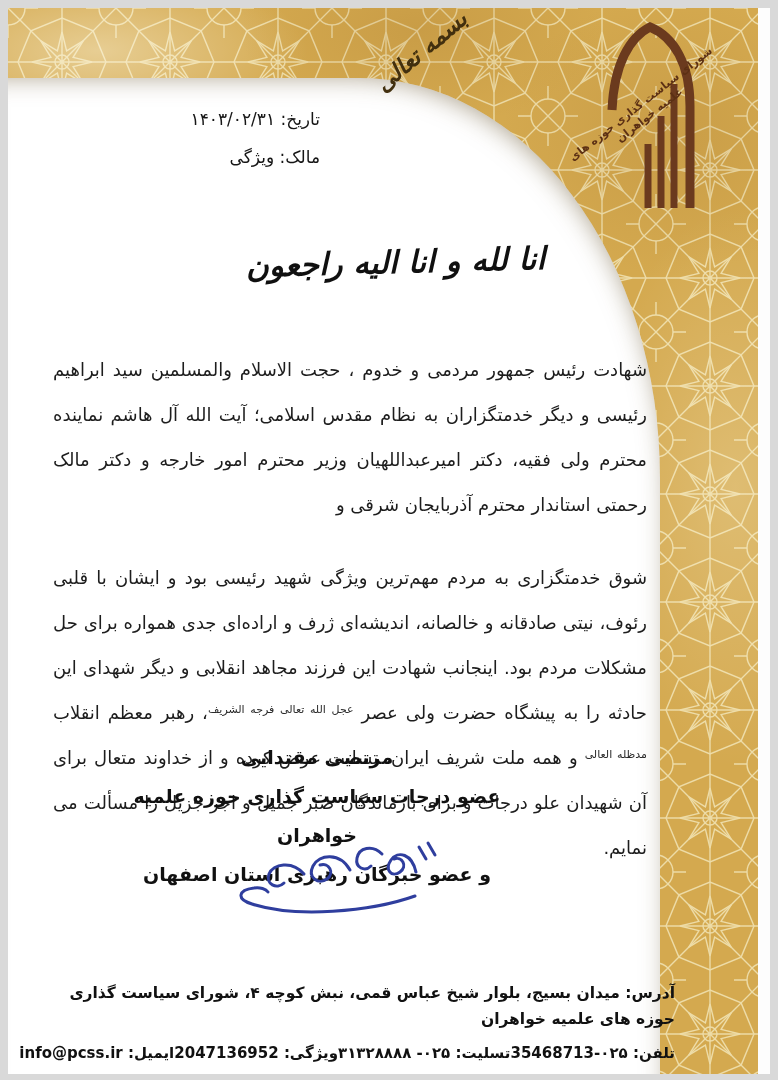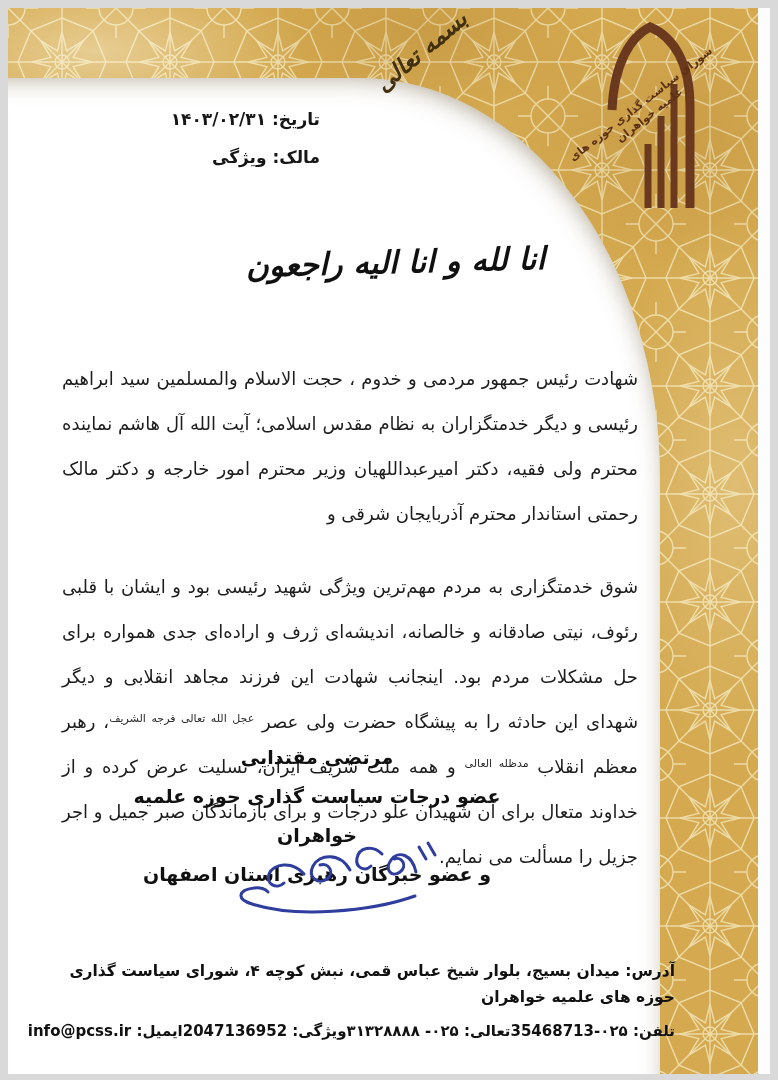--- a/index.html
+++ b/index.html
@@ -18,37 +18,37 @@
     box-shadow:inset -10px 16px 26px -18px rgba(95,75,35,.55);}
   .right-strip{position:absolute;top:0;right:0;width:12px;height:1066px;background:#fdfdfd;}
 
   .basmala{position:absolute;left:338px;top:30px;width:150px;transform:rotate(-40deg);
     font-size:23px;font-weight:bold;font-style:italic;color:#42300f;text-align:center;direction:rtl;}
   .logo-box{position:absolute;left:578px;top:4px;width:130px;height:198px;}
   .logo-text{position:absolute;left:540px;top:88px;width:195px;transform:rotate(-38deg);
     font-size:11px;font-weight:bold;color:#5c3014;text-align:center;direction:rtl;line-height:14px;}
 
   .date-block{position:absolute;left:70px;top:92px;width:242px;direction:rtl;text-align:right;
-    font-size:17px;font-weight:bold;color:#161616;line-height:38px;}
+    font-size:17px;font-weight:normal;color:#161616;line-height:38px;}
 
   .title-callig{position:absolute;left:235px;top:236px;width:305px;text-align:center;direction:rtl;
     font-size:31px;font-weight:bold;font-style:italic;color:#101010;transform:rotate(-1.5deg);letter-spacing:1px;}
 
   .body-text{position:absolute;left:42px;top:336px;width:600px;direction:rtl;
     font-size:18px;color:#1d1d1d;line-height:45px;text-align:justify;}
-  .body-text p{margin:12px;}
+  .body-text p{margin:3px;}
   .body-text p.gap1{margin-top:14px;}
   .body-text p.gap2{margin-top:28px;}
   .honorific{font-size:11px;color:#2a2a2a;position:relative;top:-6px;line-height:0;}
 
   .sig-block{position:absolute;left:118px;top:730px;width:382px;text-align:center;direction:rtl;
     font-size:19px;font-weight:bold;color:#111;line-height:39px;}
   .sig-svg{position:absolute;left:212px;top:830px;width:220px;height:88px;}
 
-  .footer{position:absolute;left:22px;top:950px;width:645px;direction:rtl;color:#111;}
+  .footer{position:absolute;left:22px;top:972px;width:645px;direction:rtl;color:#111;}
   .footer .addr{font-size:15.5px;font-weight:bold;text-align:right;line-height:26px;}
   .footer .contacts{display:flex;justify-content:space-between;align-items:baseline;
     margin-top:12px;font-size:15px;font-weight:bold;direction:rtl;}
   .footer .contacts .item{white-space:nowrap;text-align:right;}
 </style>
 </head>
 <body>
 
 <div class="page">
   <div class="doc">
@@ -118,20 +118,20 @@
         <path d="M130,32 C120,14 99,16 93,28 C87,40 99,47 107,41 C115,35 109,24 100,27"></path>
         <path d="M84,36 C72,22 53,26 49,36 C45,46 57,52 64,45"></path>
         <path d="M195,58 C150,74 75,80 32,66 C16,61 18,52 34,50 C40,49 46,51 48,54"></path>
       </g>
     </svg>
 
     <div class="footer">
       <div class="addr">آدرس: میدان بسیج، بلوار شیخ عباس قمی، نبش کوچه ۴، شورای سیاست گذاری حوزه های علمیه خواهران</div>
       <div class="contacts">
         <span class="item"><span>تلفن:</span> <span>۰۲۵-35468713</span></span>
-        <span class="item"><span>تعالی:</span> <span>۰۲۵- ۳۱۳۲۸۸۸۸</span></span>
+        <span class="item"><span>تسلیت:</span> <span>۰۲۵- ۳۱۳۲۸۸۸۸</span></span>
         <span class="item"><span>ویژگی:</span> <span>2047136952</span></span>
         <span class="item"><span>ایمیل:</span> <span dir="ltr">info@pcss.ir</span></span>
       </div>
     </div>
 
   </div>
 </div>
 
 </body></html>

